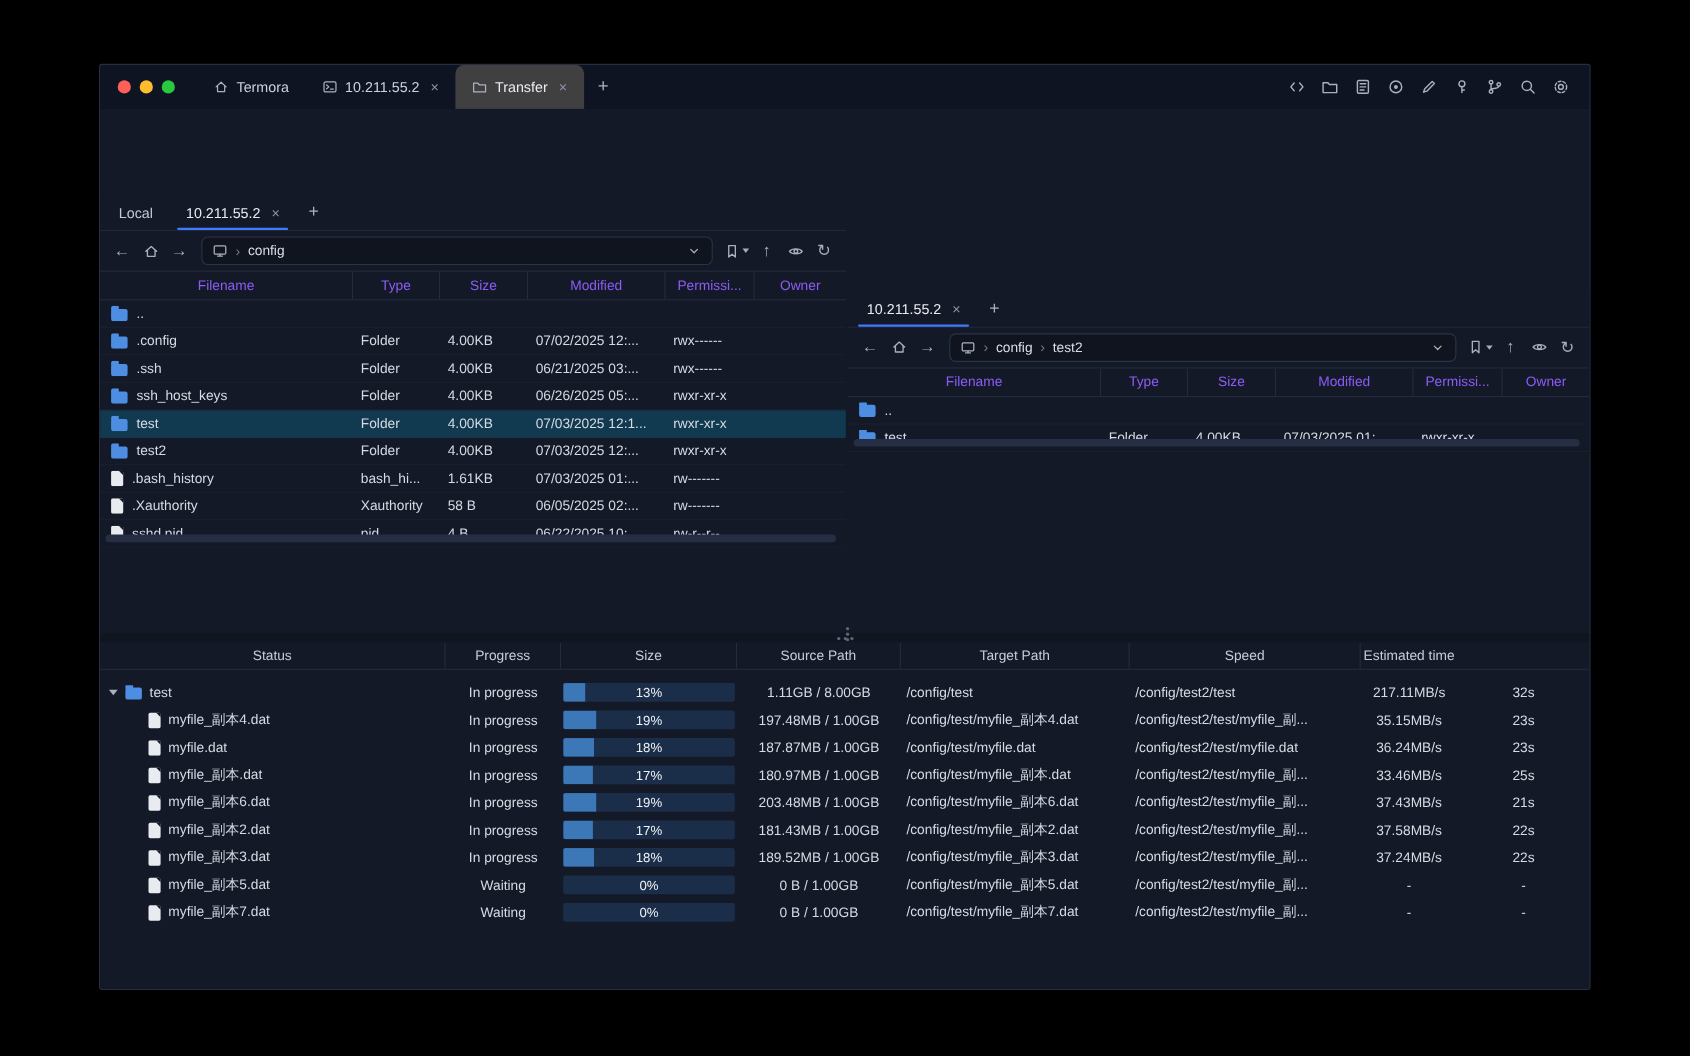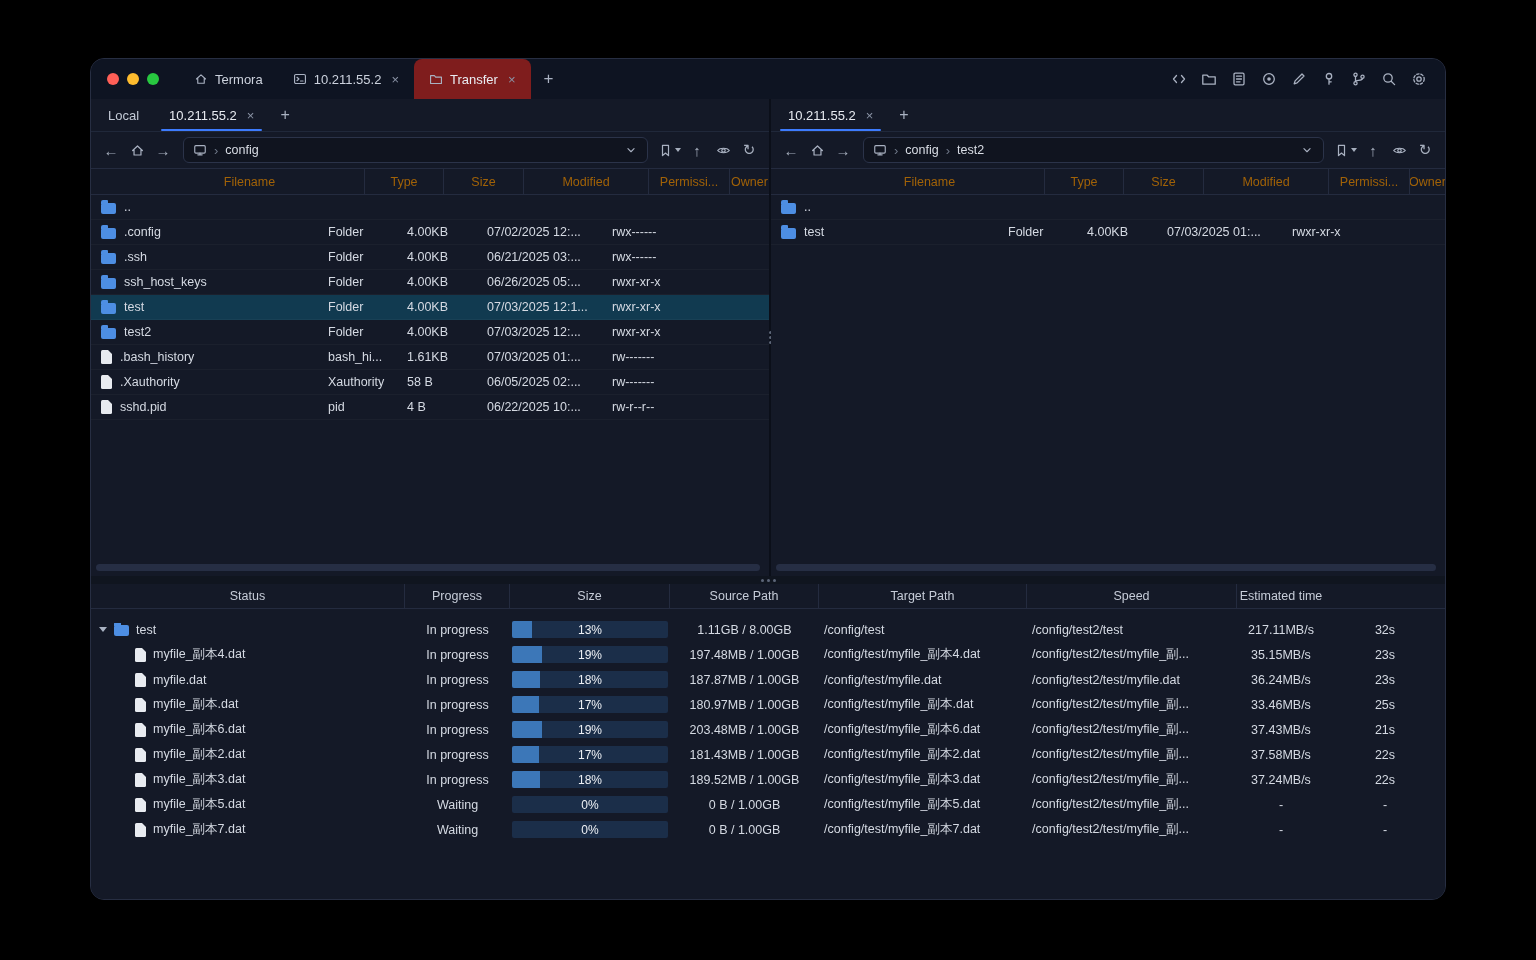--- a/index.html
+++ b/index.html
@@ -1,35 +1,35 @@
 <!DOCTYPE html>
 <html><head>
 <meta charset="utf-8">
 <style>
   html,body{margin:0;padding:0;background:#000;width:1536px;height:960px;overflow:hidden;
     font-family:"Liberation Sans","DejaVu Sans",sans-serif;}
   *{box-sizing:border-box;}
   .window{position:absolute;left:90px;top:58px;width:1356px;height:842px;background:#141927;
-    border:1px solid #272e42;border-radius:14px;overflow:hidden;display:flex;flex-direction:column;
+    border:1px solid #272e42;border-radius:3px;overflow:hidden;display:flex;flex-direction:column;
     color:#d5dae3;box-shadow:0 24px 70px rgba(0,0,0,.7);}
   
   .titlebar{height:40px;background:#0e1422;display:flex;align-items:stretch;flex:none;}
   .lights{display:flex;align-items:center;gap:8px;padding:0 20px 0 16px;}
   .light{width:12px;height:12px;border-radius:50%;}
   .l-close{background:#ff5f57}.l-min{background:#febc2e}.l-zoom{background:#28c840}
   .wtabs{display:flex;align-items:stretch;}
   .wtab{display:flex;align-items:center;gap:7px;padding:0 15px;font-size:13px;color:#ccd2dd;cursor:default;}
-  .wtab.active{background:#7f1d1d;border-radius:8px 8px 0 0;color:#e9ecf2;}
+  .wtab.active{background:#404040;border-radius:8px 8px 0 0;color:#e9ecf2;}
   .xg{color:#8b94a6;font-size:13px;margin-left:3px;}
   .wtab-add{display:flex;align-items:center;padding:0 13px;color:#aab2c2;font-size:17px;}
   .tb-icons{margin-left:auto;display:flex;align-items:center;gap:5px;padding-right:14px;}
   .ibtn{width:25px;height:25px;display:flex;align-items:center;justify-content:center;border-radius:4px;}
   .svgi{stroke:#a9b1c1;fill:none;stroke-width:1.3;stroke-linecap:round;stroke-linejoin:round;}
   
-  .main-top{height:477px;display:flex;flex:none;background:#141927;}
+  .main-top{height:477px;display:flex;flex:none;background:#141927;align-items:center;}
   .fpanel{display:flex;flex-direction:column;position:relative;background:#141927;}
   .fpanel.left{width:678px;flex:none;}
   .fpanel.right{flex:1;}
   .vdivider{width:2px;background:#0b0f19;position:relative;flex:none;}
   .vgrip{position:absolute;top:232px;left:-2px;display:flex;flex-direction:column;gap:2px;align-items:center;width:6px;}
   .vgrip i{width:3px;height:3px;border-radius:50%;background:#5d6678;}
   .ptabs{height:33px;border-bottom:1px solid #20283a;display:flex;align-items:stretch;padding-left:2px;flex:none;}
   .ptab{display:flex;align-items:center;gap:7px;padding:0 15px;font-size:13px;color:#c3cad6;position:relative;}
   .ptab.active{color:#e8ebf1;}
   .ptab.active:after{content:"";position:absolute;left:7px;right:7px;bottom:0;height:2px;background:#3d7bfd;border-radius:1px;}
@@ -39,21 +39,21 @@
     font-size:15px;border-radius:4px;flex:none;}
   .crumb{flex:1;height:26px;margin:0 6px;border:1px solid #2b3349;border-radius:6px;background:#10141f;
     display:flex;align-items:center;padding:0 9px;gap:7px;font-size:12.5px;color:#d9dde5;min-width:0;}
   .crumb .sep{color:#6e7787;font-size:13px;}
   .crumb .dd{margin-left:auto;display:flex;align-items:center;}
   .bmkgrp{display:flex;align-items:center;padding:0 2px;}
   .tri-xs{width:0;height:0;border-left:3.5px solid transparent;border-right:3.5px solid transparent;
     border-top:4px solid #a6aebd;margin-left:2px;}
   
   .fhead,.frow{display:grid;grid-template-columns:230px 79px 80px 125px 81px 1fr;}
-  .fhead{height:27px;border-top:1px solid #242b3f;border-bottom:1px solid #242b3f;font-size:12.5px;color:#a16207;flex:none;padding-left:44px;}
+  .fhead{height:27px;border-top:1px solid #242b3f;border-bottom:1px solid #242b3f;font-size:12.5px;color:#8b5cf6;flex:none;}
   .fhead>div{display:flex;align-items:center;justify-content:center;border-right:1px solid #242b3f;overflow:hidden;white-space:nowrap;}
   .fhead>div:last-child{border-right:none;}
   .fbody{flex:1;position:relative;overflow:hidden;}
   .frow{height:25px;align-items:center;font-size:12.5px;color:#d5dae3;border-bottom:1px solid rgba(255,255,255,.03);}
   .frow .cell{padding-left:7px;white-space:nowrap;overflow:hidden;}
   .frow .cname{display:flex;align-items:center;gap:8px;padding-left:10px;white-space:nowrap;overflow:hidden;}
   .frow.selected{background:#113a50;}
   .hscroll{position:absolute;left:5px;right:9px;bottom:5px;height:7px;border-radius:4px;background:#262e44;}
   
   .ic-folder{width:15px;height:11px;background:#4d8ee3;border-radius:2px;position:relative;flex:none;margin-top:2px;}

